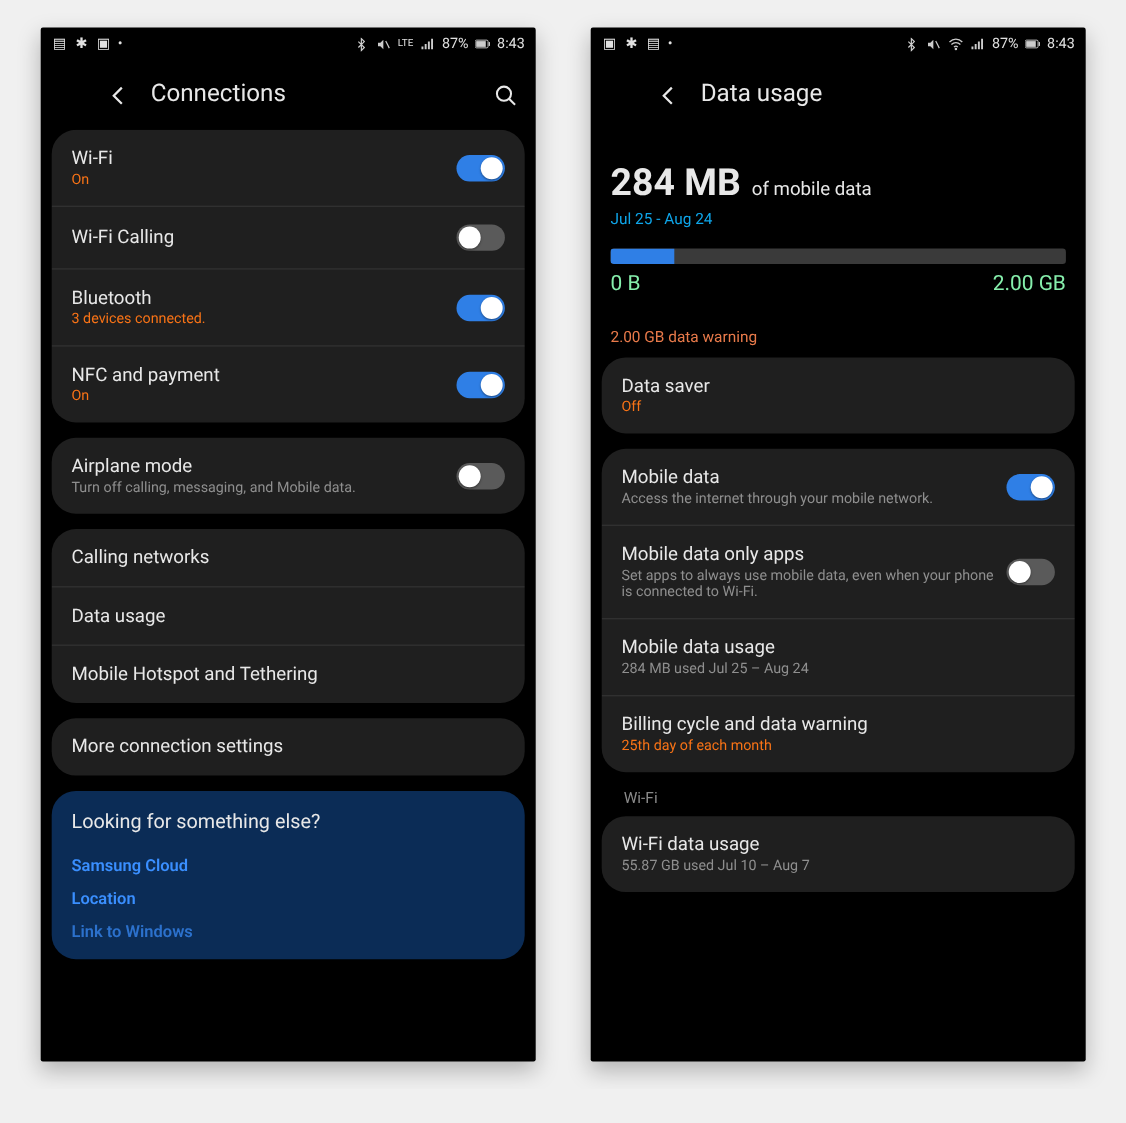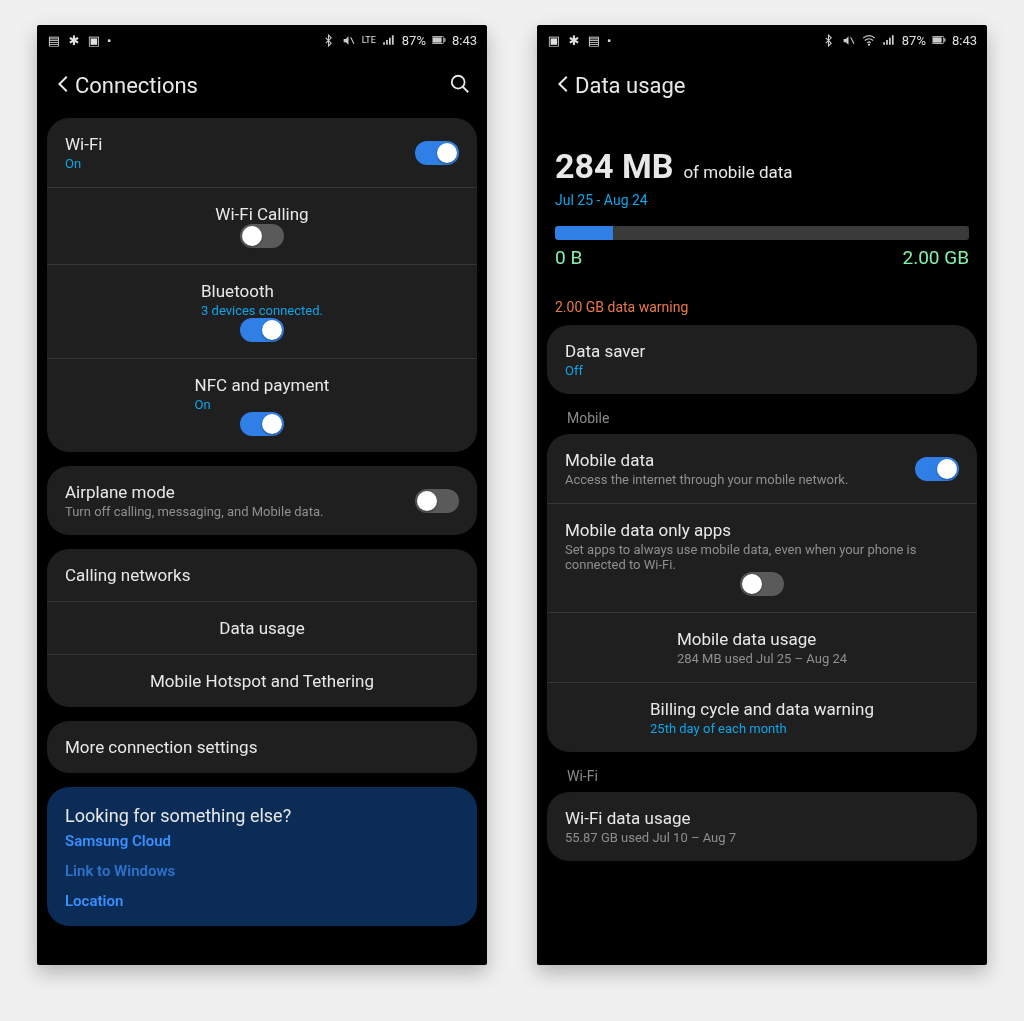--- a/index.html
+++ b/index.html
@@ -28,64 +28,66 @@
     align-items: center;
     justify-content: space-between;
     padding: 0 10px;
     font-size: 13px;
     color: #e0e0e0;
   }
   .status-left, .status-right { display: flex; align-items: center; gap: 6px; }
   .status-icon { width: 14px; height: 14px; display:inline-flex; align-items:center; justify-content:center; }
   .header {
     display: flex;
-    align-items: flex-start;
+    align-items: flex-end;
     padding: 18px 16px 20px 16px;
+    gap: 18px;
+    margin-left: 44px;
   }
   .back-icon { width: 22px; height: 22px; cursor:pointer; }
   .header-title { font-size: 22px; font-weight: 400; flex: 1; }
   .search-icon { width: 22px; height: 22px; cursor:pointer; }
   .scroll { flex:1; overflow: hidden; padding: 0 10px; }
   .card {
     background: #1f1f1f;
     border-radius: 22px;
     margin-bottom: 14px;
     overflow: hidden;
   }
   .row {
     display: flex;
     align-items: center;
     padding: 16px 18px;
     cursor: pointer;
   }
-  .row + .row { border-top: 1px solid #353535; flex-direction: column; }
+  .row + .row { border-top: 1px solid #353535; }
   .row-text { flex: 1; }
   .row-title { font-size: 17px; color: #e8e8e8; font-weight:400; }
   .row-sub { font-size: 13px; color: #8f8f8f; margin-top: 2px; }
-  .row-sub.blue { color: #0ea5e9; }
+  .row-sub.blue { color: #f97316; }
   .toggle {
     width: 44px; height: 24px; border-radius: 12px; position: relative;
     background: #5a5a5a; flex-shrink: 0;
   }
   .toggle .knob {
     position: absolute; width: 20px; height: 20px; border-radius: 50%;
     background: #fff; top: 2px; left: 2px; transition: left .2s;
     box-shadow: 0 1px 2px rgba(0,0,0,0.4);
   }
   .toggle.on { background: #2f7fe6; }
   .toggle.on .knob { left: 22px; }
   .section-label {
     font-size: 14px; color: #8a8a8a; padding: 2px 20px 8px 20px;
   }
   .looking-card {
     background: #0b2c56;
     border-radius: 22px;
     padding: 18px 18px 10px 18px;
   }
-  .looking-title { font-size: 18px; color: #e8e8e8; }
+  .looking-title { font-size: 18px; color: #e8e8e8; margin-bottom: 14px; }
   .looking-link { font-size: 15px; color: #3a8fff; font-weight:600; padding: 6px 0; cursor:pointer; }
 
   
   .usage-block { padding: 28px 8px 10px 8px; }
   .usage-amount { font-size: 34px; font-weight: 700; display:inline; }
   .usage-label { font-size: 17px; font-weight: 400; margin-left: 6px; }
   .usage-range { font-size: 14px; color: #0ea5e9; margin-top: 6px; }
   .bar-bg {
     width: 100%; height: 14px; background: #3a3a3a; border-radius: 3px;
     margin-top: 18px; position: relative; overflow: hidden;
@@ -224,22 +226,22 @@
       <div class="row">
         <div class="row-text">
             <div class="row-title">More connection settings</div>
           </div>
       </div>
     </div>
 
     <div class="looking-card">
       <div class="looking-title">Looking for something else?</div>
       <div class="looking-link">Samsung Cloud</div>
+      <div class="looking-link">Location</div>
       <div class="looking-link" style="opacity:.7;">Link to Windows</div>
-      <div class="looking-link">Location</div>
     </div>
   </div>
 </div>
 
 <div class="phone">
   <div class="status-bar">
     <div class="status-left">
       <span class="status-icon">▣</span>
       <span class="status-icon">✱</span>
       <span class="status-icon">▤</span>
@@ -308,21 +310,20 @@
 
     <div class="card">
       <div class="row">
         <div class="row-text">
           <div class="row-title">Data saver</div>
           <div class="row-sub blue">Off</div>
         </div>
       </div>
     </div>
 
-    <div class="section-label">Mobile</div>
 
     <div class="card">
       <div class="row">
         <div class="row-text">
           <div class="row-title">Mobile data</div>
           <div class="row-sub">Access the internet through your mobile network.</div>
         </div>
         <div class="toggle on">
             <div class="knob"></div>
           </div>

